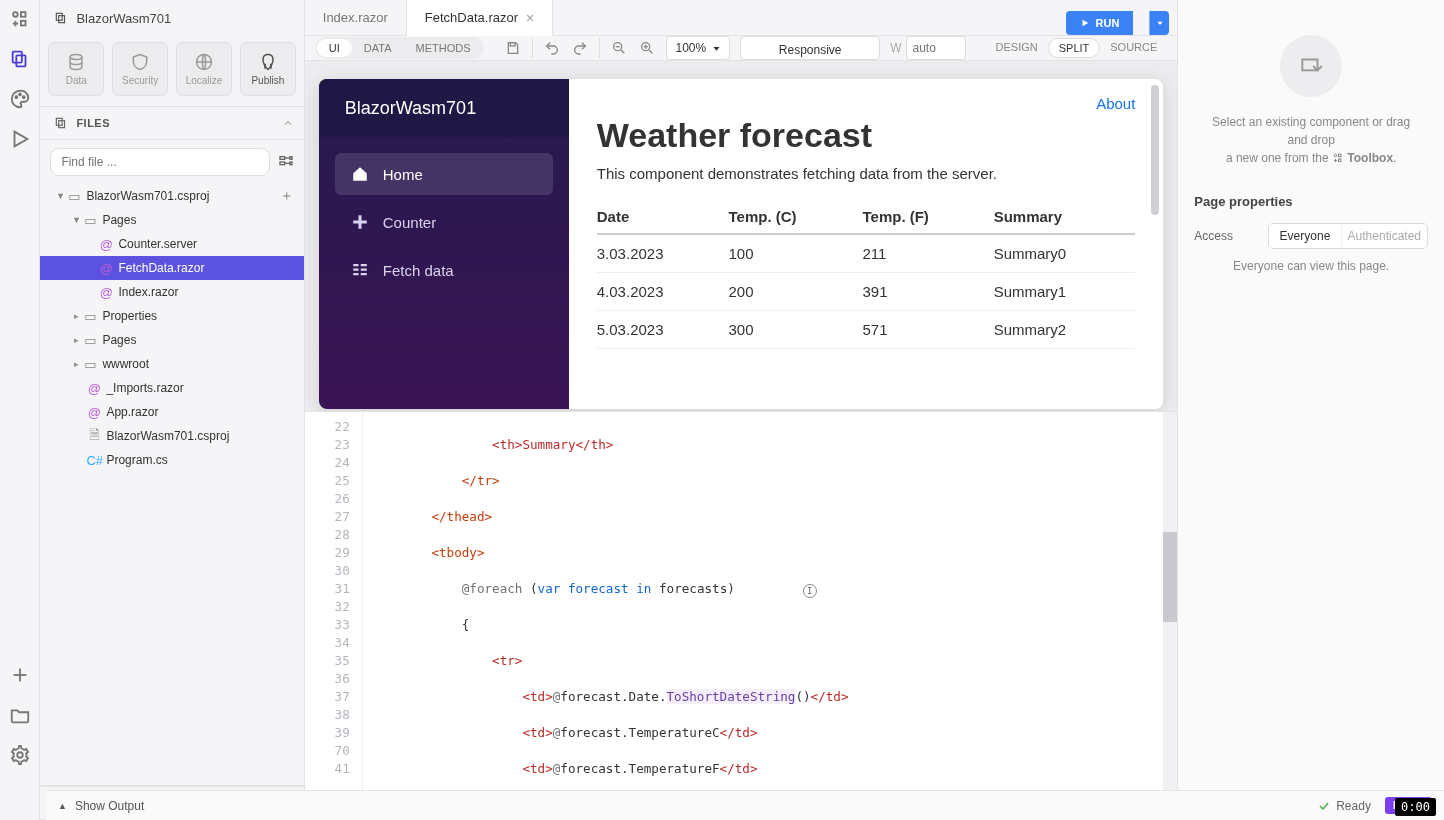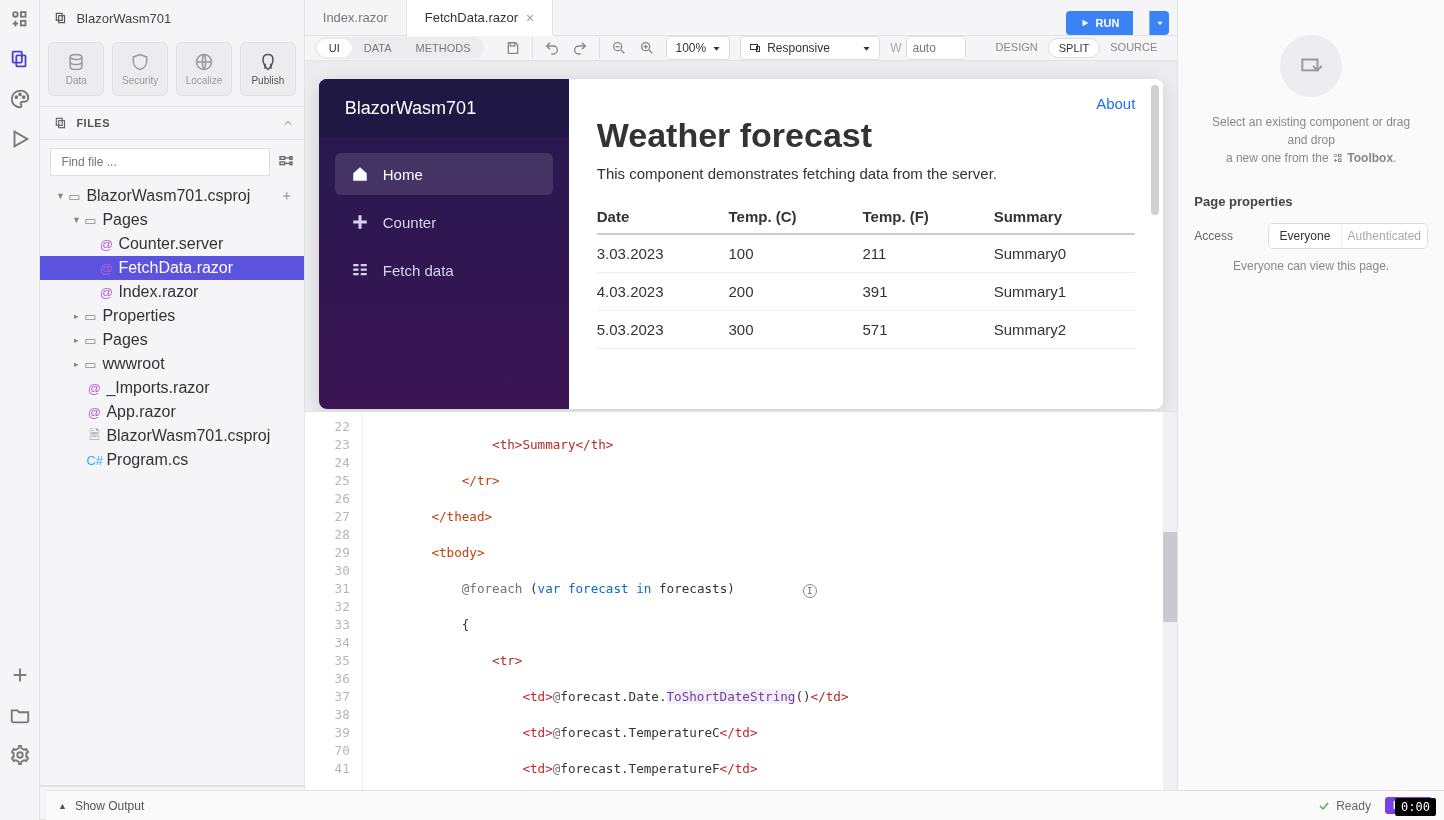--- a/index.html
+++ b/index.html
@@ -22,33 +22,33 @@
 .tool-btn.enabled { color:#555; }
 .tool-btn svg { width:20px; height:20px; }
 
 .panel-head { display:flex; align-items:center; height:34px; padding:0 10px 0 14px; border-top:1px solid #e3e3e6; border-bottom:1px solid #e3e3e6; gap:8px; }
 .panel-head svg.ico { width:14px; height:14px; color:#666; }
 .panel-head .title { font-size:11px; font-weight:600; letter-spacing:0.5px; color:#555; }
 .panel-head .grow { flex:1; }
 .panel-head .chev { width:12px; height:12px; color:#777; cursor:pointer; }
 
 .find-row { display:flex; gap:8px; padding:8px 10px; align-items:center; }
-.find-input { flex:1; height:28px; border:1px solid #ddd; border-radius:0; padding:0 10px; font-size:12px; background:#fff; }
+.find-input { flex:1; height:28px; border:1px solid #ddd; border-radius:9px; padding:0 10px; font-size:12px; background:#fff; }
 .find-ico { width:16px; height:16px; display:flex; align-items:center; justify-content:center; color:#666; cursor:pointer; }
 
 .tree { flex:1; overflow:auto; }
 .tree-row { display:flex; align-items:center; height:24px; padding-right:10px; cursor:pointer; }
 .tree-row.sel { background:#5b52e0; color:#fff; }
 .tree-row.sel .fi { color:#fff; }
 .tree-row .ind { display:inline-block; }
 .tree-row .caret { width:12px; text-align:center; color:#888; font-size:9px; }
 .tree-row .fi { width:16px; text-align:center; margin-right:4px; color:#888; }
 .tree-row .fi.at { color:#b85fd6; }
 .tree-row .fi.cs { color:#2eaaff; }
-.tree-row .lbl { font-size:16px; }
+.tree-row .lbl { font-size:12px; }
 .tree-row .add { margin-left:auto; color:#888; font-size:14px; }
 
 .outline { border-top:1px solid #e3e3e6; }
 
 
 .center { flex:1; display:flex; flex-direction:column; }
 .tabs { height:36px; display:flex; align-items:flex-end; background:#f5f5f7; border-bottom:1px solid #e3e3e6; }
 .tab { height:36px; padding:0 18px; display:flex; align-items:center; gap:8px; font-size:13px; color:#777; cursor:pointer; border-right:1px solid #e3e3e6; }
 .tab.active { background:#fff; color:#333; border-bottom:1px solid #fff; margin-bottom:-1px; }
 .tab .close { color:#999; font-size:14px; }
@@ -58,21 +58,21 @@
 .run-drop { background:#3b82f6; color:#fff; border:none; border-left:1px solid rgba(255,255,255,.35); height:24px; width:20px; border-radius:0 4px 4px 0; display:flex; align-items:center; justify-content:center; cursor:pointer; }
 
 .toolbar { height:36px; background:#f5f5f7; border-bottom:1px solid #e3e3e6; display:flex; align-items:center; padding:0 10px; gap:10px; }
 .seg { display:flex; background:#ececef; border-radius:12px; padding:2px; }
 .seg .s { padding:3px 12px; font-size:11px; color:#777; border-radius:10px; cursor:pointer; }
 .seg .s.on { background:#fff; color:#333; font-weight:500; }
 .tb-spacer { flex:1; }
 .tb-ico { width:18px; height:18px; color:#888; display:flex; align-items:center; justify-content:center; cursor:pointer; }
 .tb-sep { width:1px; height:20px; background:#ddd; }
 .zoom { display:flex; align-items:center; gap:6px; border:1px solid #ddd; background:#fff; border-radius:4px; height:24px; padding:0 8px; font-size:12px; cursor:pointer; }
-.device { display:flex; align-items:center; gap:6px; border:1px solid #ddd; background:#fff; border-radius:4px; height:24px; padding:0 8px; font-size:12px; cursor:pointer; width:140px; }
+.device { display:flex; align-items:center; gap:6px; border:1px solid #ddd; background:#fff; border-radius:4px; height:24px; padding:0 8px; font-size:12px; cursor:pointer; width:140px;flex-direction:column; }
 .wbox { display:flex; align-items:center; gap:4px; }
 .wbox .lbl { color:#aaa; font-size:12px; }
 .wbox input { width:60px; border:1px solid #ddd; border-radius:4px; height:24px; padding:0 6px; font-size:12px; color:#aaa; }
 .view-tabs { display:flex; gap:0; }
 .view-tabs .v { padding:3px 10px; font-size:11px; color:#888; border-radius:10px; cursor:pointer; }
 .view-tabs .v.on { background:#fff; border:1px solid #ddd; color:#333; }
 
 .split { flex:1; display:flex; flex-direction:column; background:#ececef; }
 .preview-zone { padding:18px 14px 2px 14px; }
 .preview-card { background:#fff; border-radius:8px; box-shadow:0 4px 18px rgba(0,0,0,.12); height:330px; display:flex; overflow:hidden; position:relative; }

